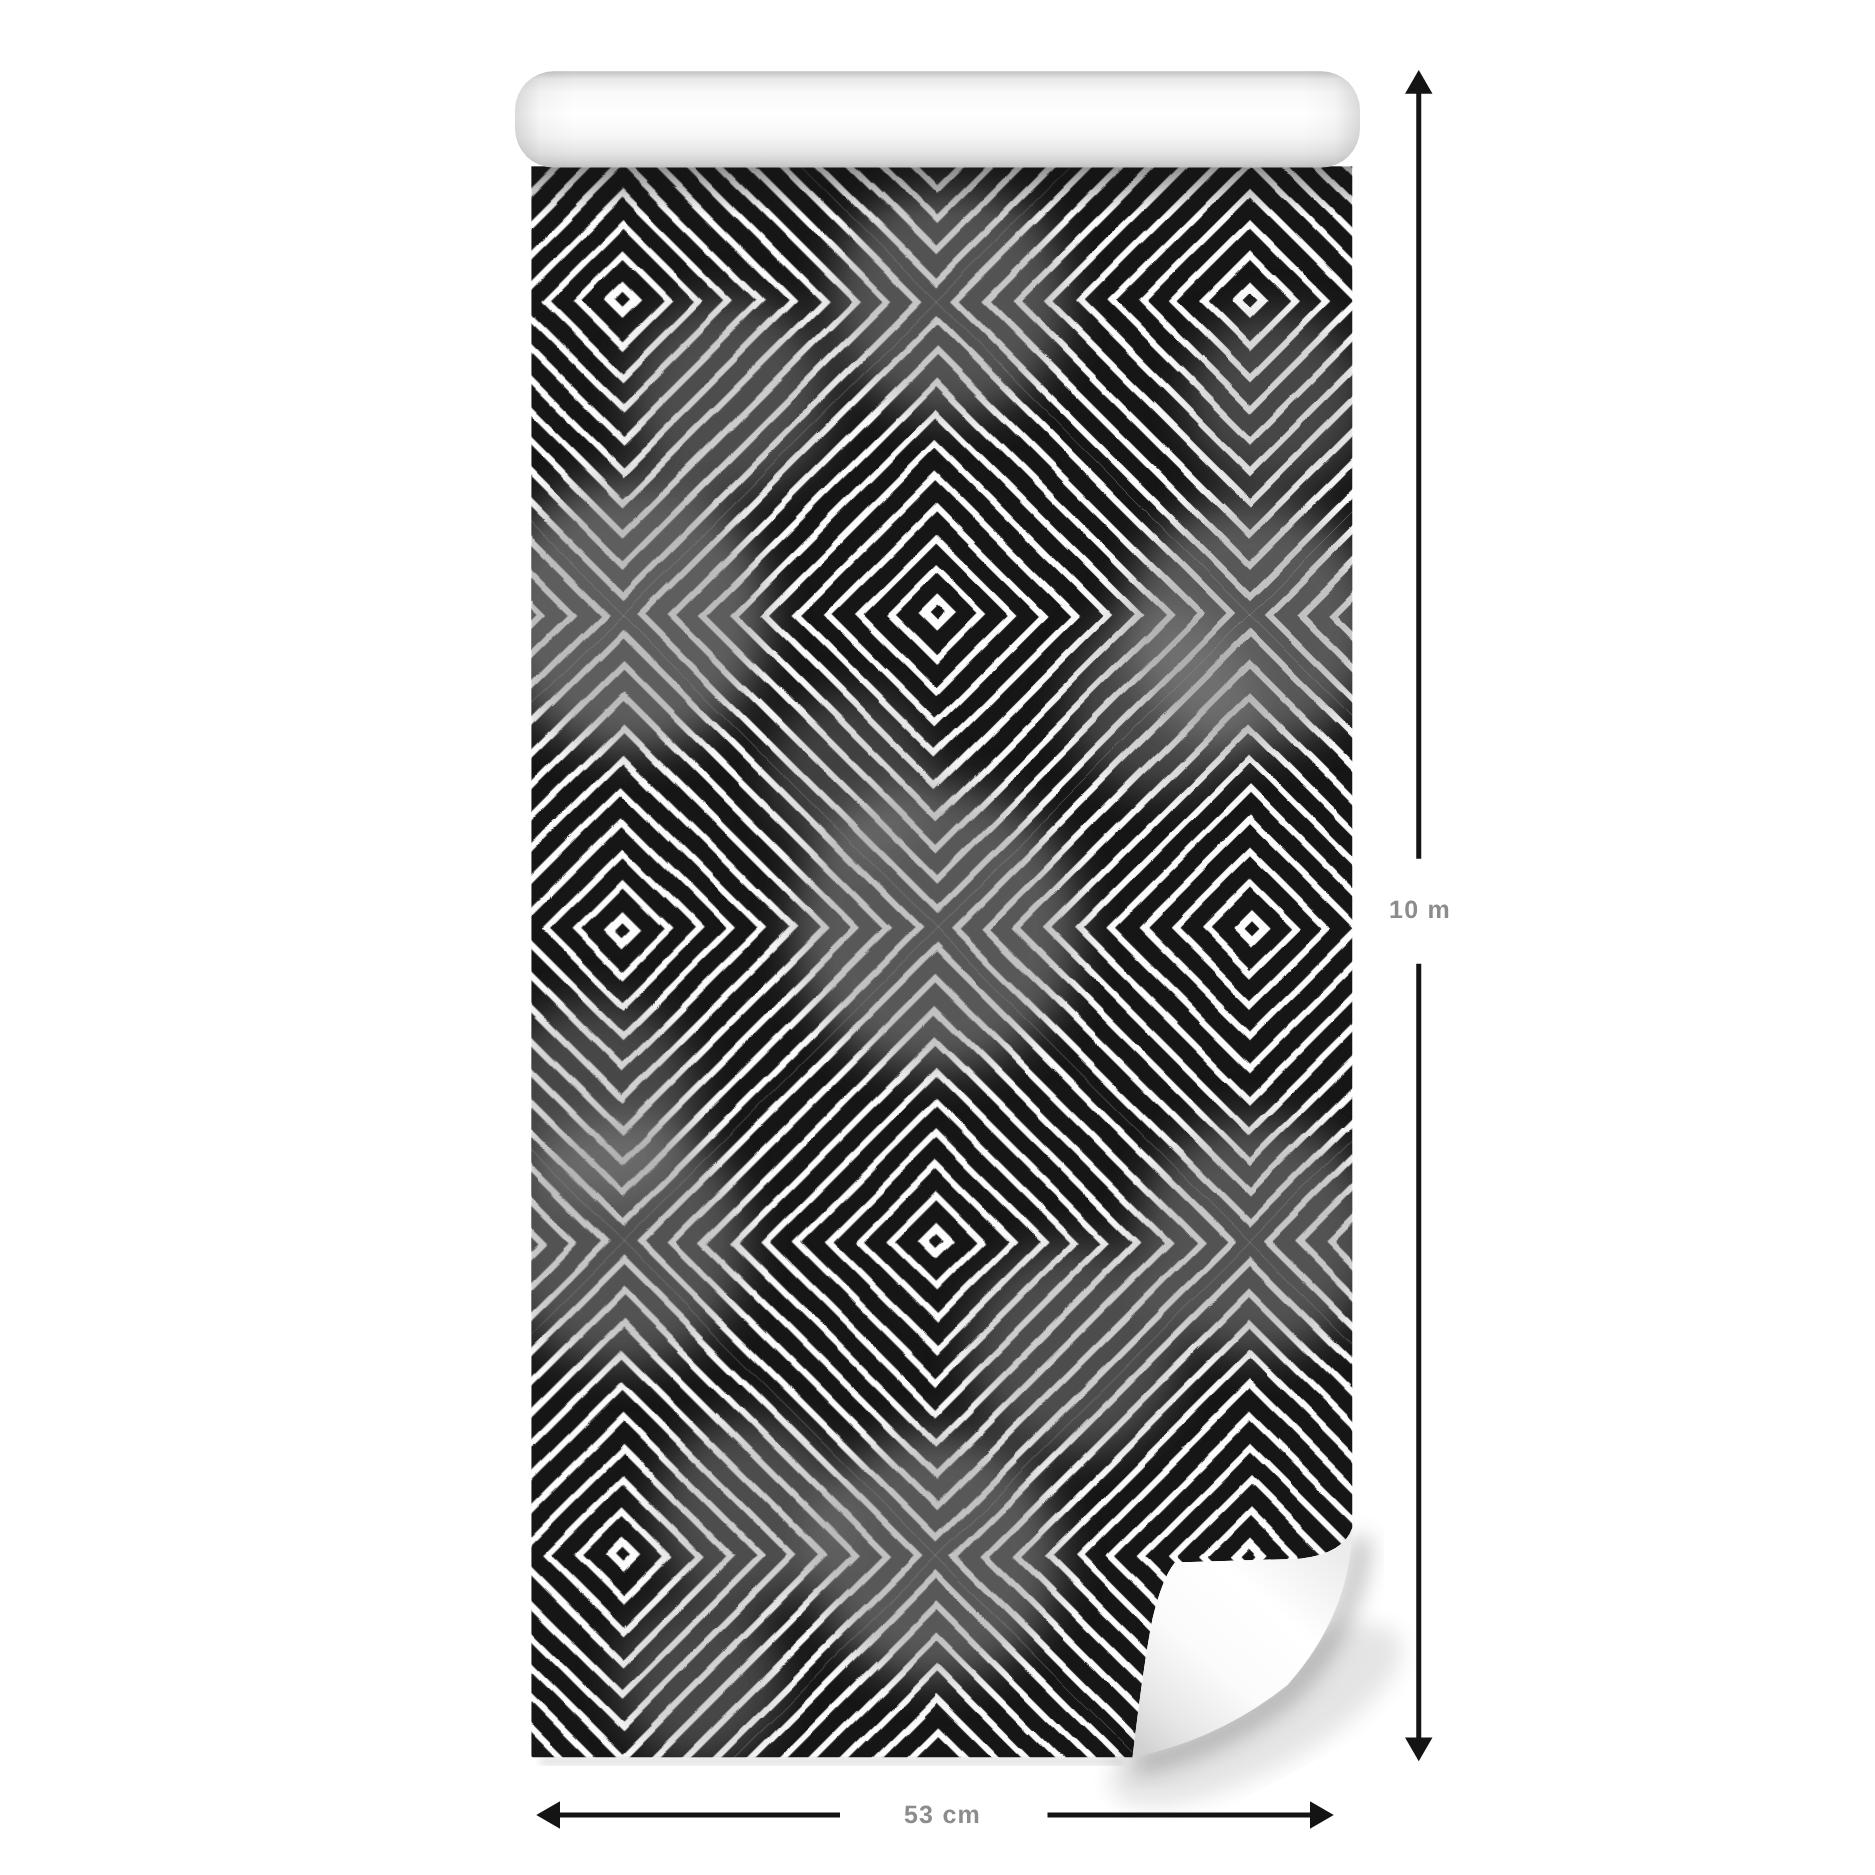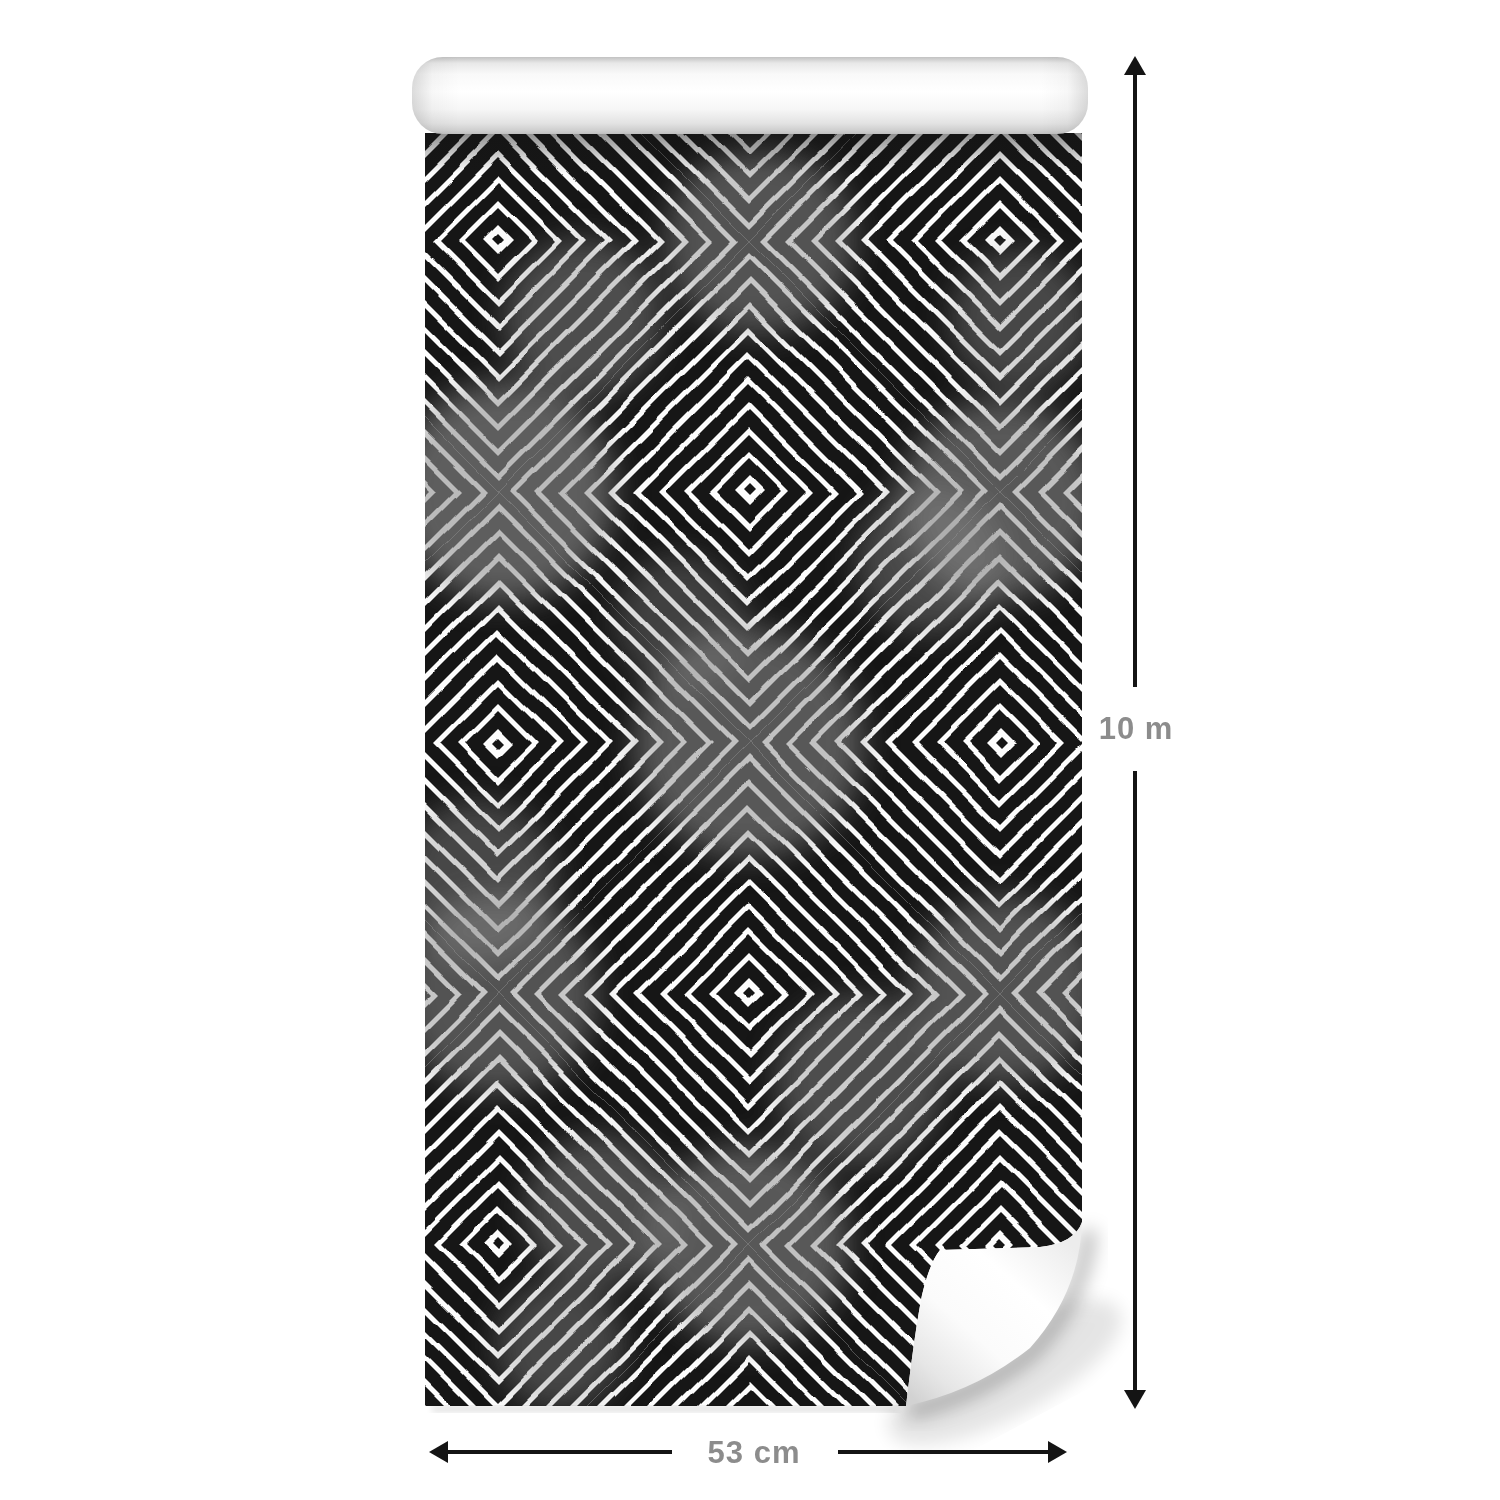--- a/index.html
+++ b/index.html
@@ -3,21 +3,21 @@
 <meta charset="utf-8">
 <style>
   html,body{margin:0;padding:0;background:#ffffff;}
   .scene{
     position:relative;width:1500px;height:1500px;background:#ffffff;
     overflow:hidden;font-family:"Liberation Sans",sans-serif;
   }
   .graphic{position:absolute;left:0;top:0;}
   .dim-label{
     position:absolute;transform:translate(-50%,-50%);
-    font-weight:bold;font-size:31px;color:#8c8c8c;letter-spacing:1px;
+    font-weight:bold;font-size:20px;color:#8c8c8c;letter-spacing:1px;
     white-space:nowrap;background:#ffffff;padding:0 6px;
   }
   .arrow-line{position:absolute;background:#141414;}
   .arrow-head{position:absolute;width:0;height:0;}
   .head-up{border-left:11px solid transparent;border-right:11px solid transparent;border-bottom:19px solid #141414;}
   .head-down{border-left:11px solid transparent;border-right:11px solid transparent;border-top:19px solid #141414;}
   .head-left{border-top:11px solid transparent;border-bottom:11px solid transparent;border-right:19px solid #141414;}
   .head-right{border-top:11px solid transparent;border-bottom:11px solid transparent;border-left:19px solid #141414;}
 </style>
 </head>

